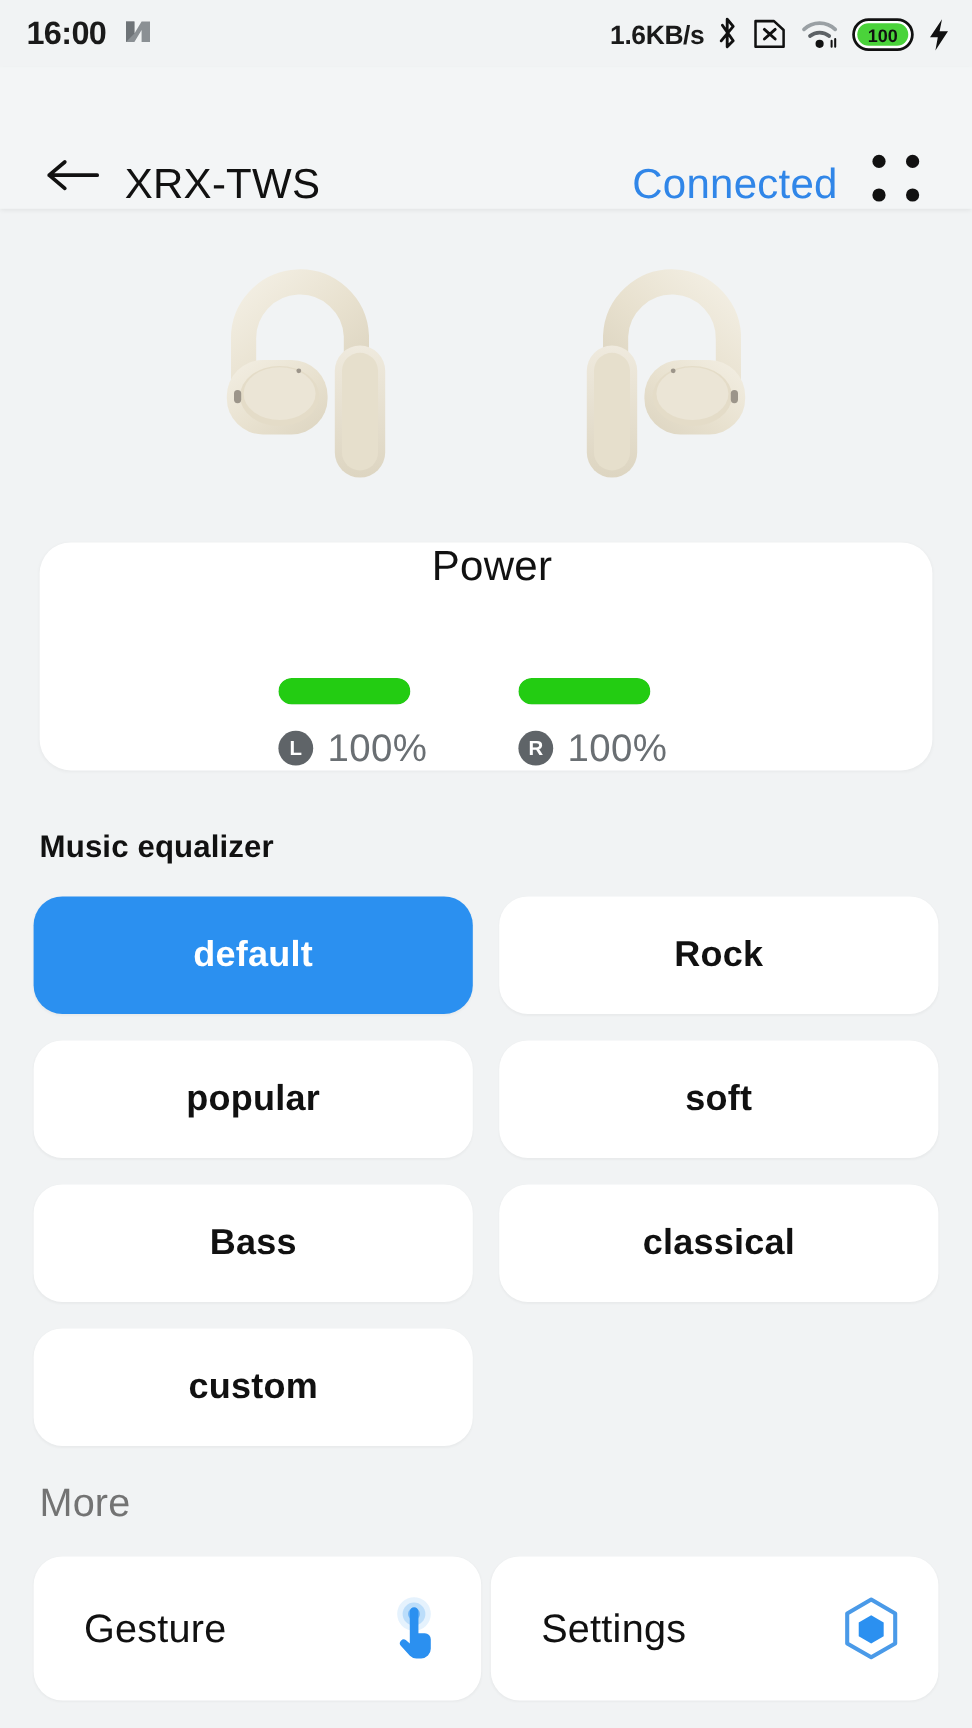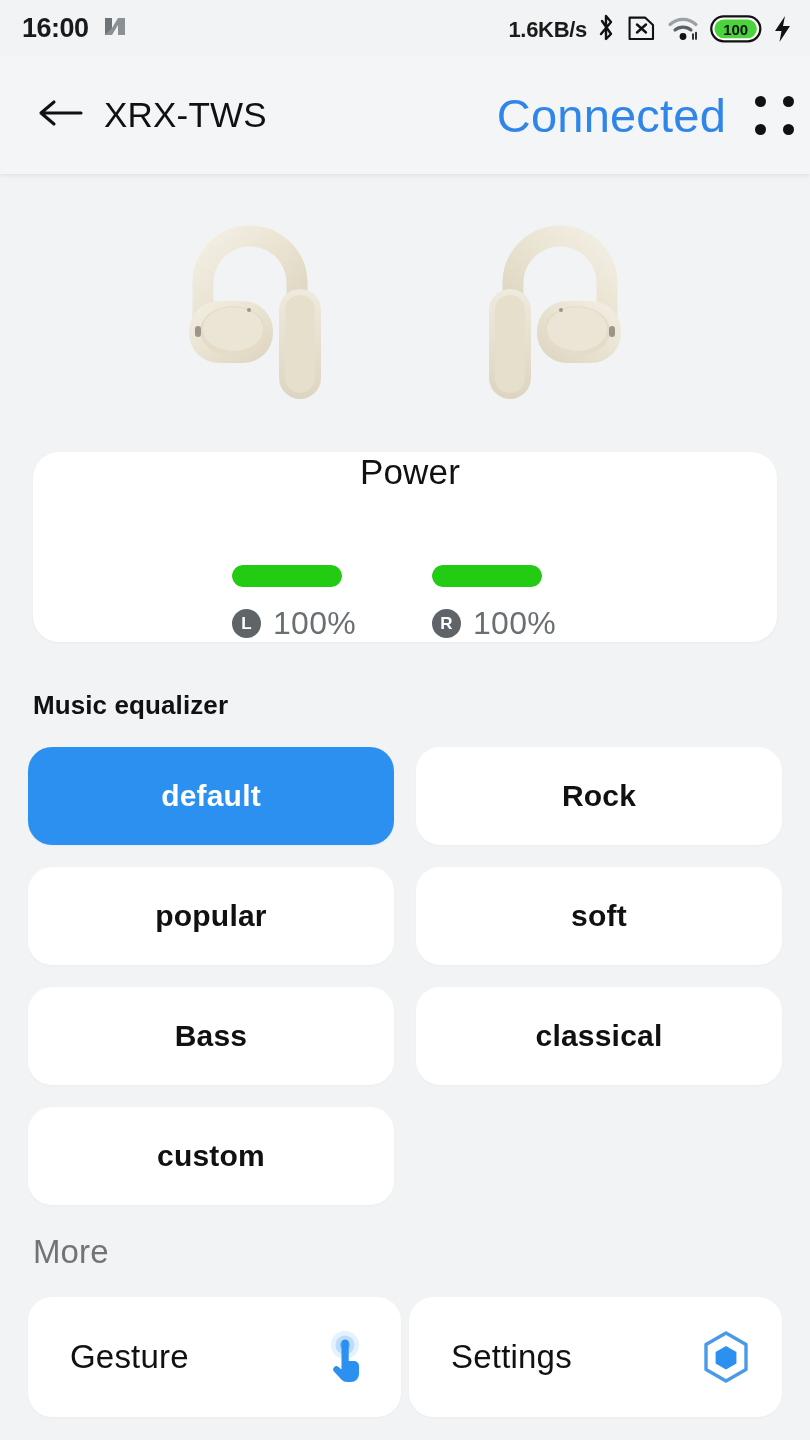--- a/index.html
+++ b/index.html
@@ -58,22 +58,22 @@
     letter-spacing: -0.3px;
     margin-right: -2px;
   }
   .sicon { display: flex; align-items: center; }
 
   
   .header {
     height: 118px;
     background: #f3f5f6;
     display: flex;
-    align-items: center;
-    padding: 0 10px 0 34px;
+    align-items: flex-end;
+    padding: 0 38px 0 34px;
     box-shadow: 0 2px 4px rgba(0,0,0,0.07);
     position: relative;
     z-index: 5;
   }
   .back-btn {
     width: 52px;
     height: 52px;
     display: flex;
     align-items: center;
     justify-content: center;
@@ -82,21 +82,21 @@
   }
   .page-title {
     font-size: 35px;
     color: #111;
     margin-left: 18px;
     letter-spacing: 0.2px;
     white-space: nowrap;
   }
   .header-spacer { flex: 1 1 auto; }
   .conn-status {
-    font-size: 47px;
+    font-size: 35px;
     color: #3086e8;
     letter-spacing: 0.2px;
     white-space: nowrap;
     cursor: pointer;
   }
   .menu-dots {
     width: 52px;
     height: 52px;
     margin-left: 22px;
     display: grid;

